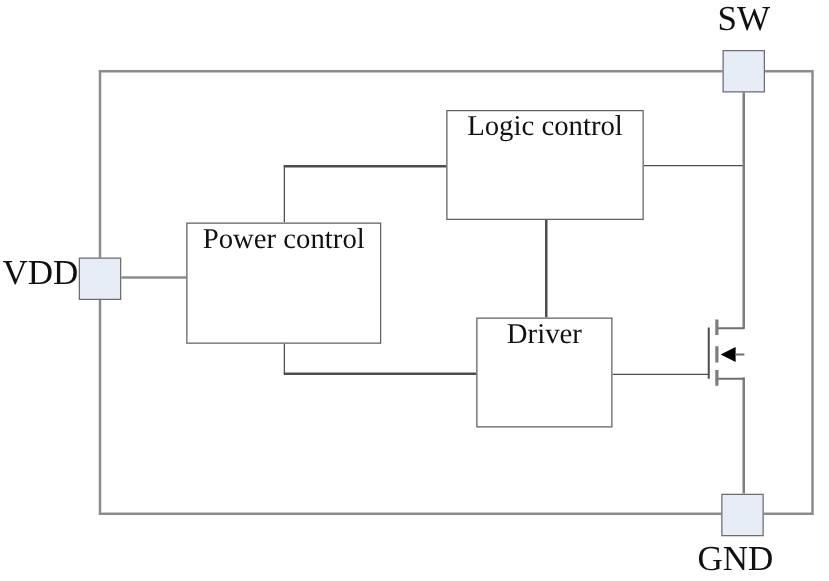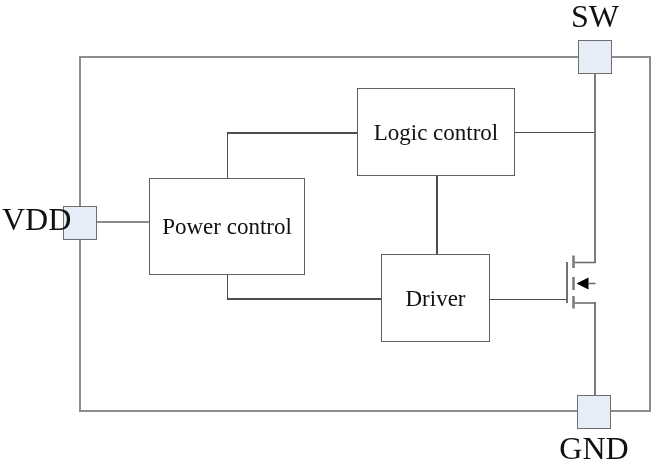--- a/index.html
+++ b/index.html
@@ -12,31 +12,31 @@
     position:absolute; left:79px; top:56px; width:572px; height:356px;
     border:2px solid #8c8c8c; box-sizing:border-box; background:transparent;
   }
   
   .w { position:absolute; background:#4d4d4d; z-index:1; }
   .w.lead { background:#8c8c8c; }
   .w.node { background:#7d7d7d; }
   
   .block {
     position:absolute; background:#ffffff; border:1.5px solid #5f5f5f;
-    box-sizing:border-box; display:flex; align-items:center; justify-content:center;
+    box-sizing:border-box; display:flex; justify-content:center;
     font-size:23px; line-height:1; white-space:nowrap; z-index:2;
   }
   
   .pad {
     position:absolute; width:34px; height:34px; background:#e7edf6;
     border:1.5px solid #6e6e6e; box-sizing:border-box; z-index:3;
   }
   
   .pin-label {
-    position:absolute; font-size:32px; line-height:28px; z-index:4; white-space:nowrap;
+    position:absolute; font-size:28px; line-height:28px; z-index:4; white-space:nowrap;
   }
   .mosfet { position:absolute; left:558px; top:248px; z-index:2; }
 </style>
 </head>
 <body>
 
 <div class="canvas">
 
   <div class="ic-boundary"></div>
 
@@ -76,15 +76,15 @@
 
     <line x1="574.5" y1="303" x2="595.5" y2="303" stroke="#6e6e6e" stroke-width="1.6"></line>
   </svg>
 
   <div class="pad" style="left:63px;  top:206px;"></div>
   <div class="pad" style="left:578px; top:40px;"></div>
   <div class="pad" style="left:577px; top:395px;"></div>
 
   <div class="pin-label" style="left:2px;  top:205px; width:58px; text-align:left;">VDD</div>
   <div class="pin-label" style="left:560px; top:2px;   width:70px; text-align:center;">SW</div>
-  <div class="pin-label" style="left:558px; top:434px; width:72px; text-align:center;">GND</div>
+  <div class="pin-label" style="left:558px; top:434px; width:72px; ">GND</div>
 
 </div>
 
 </body></html>

